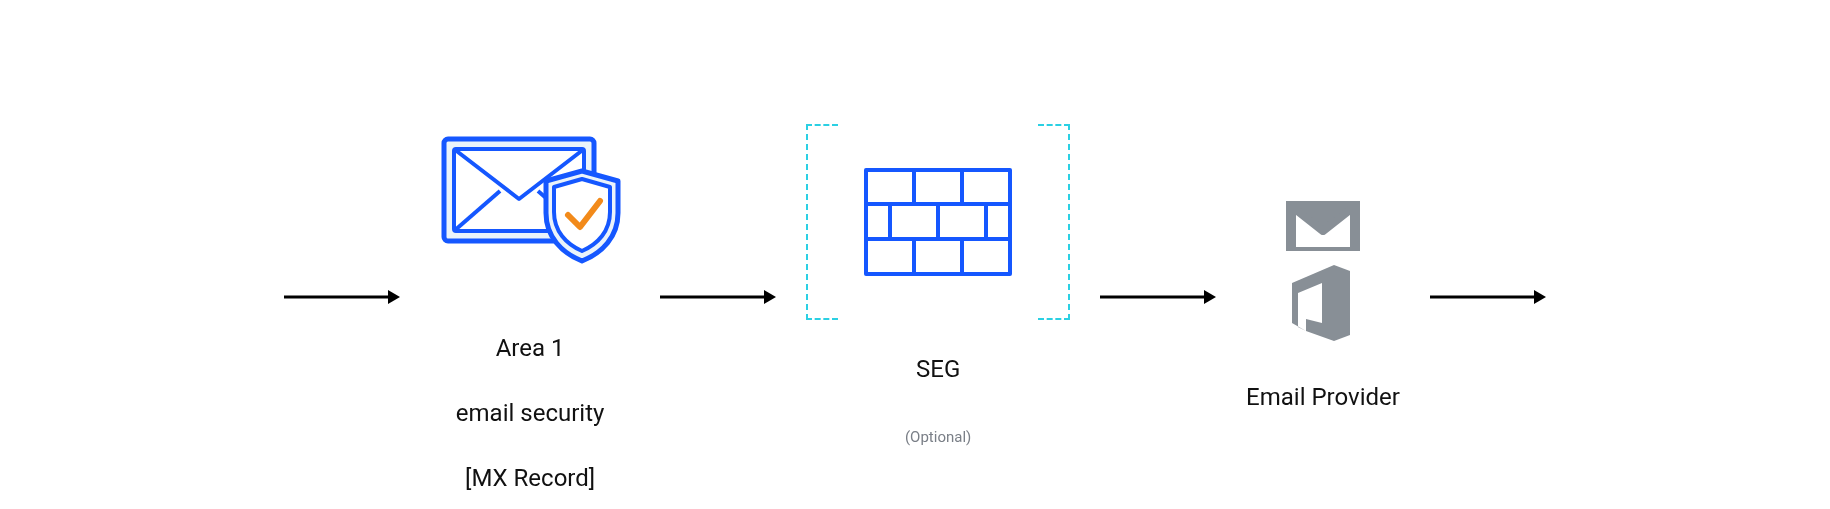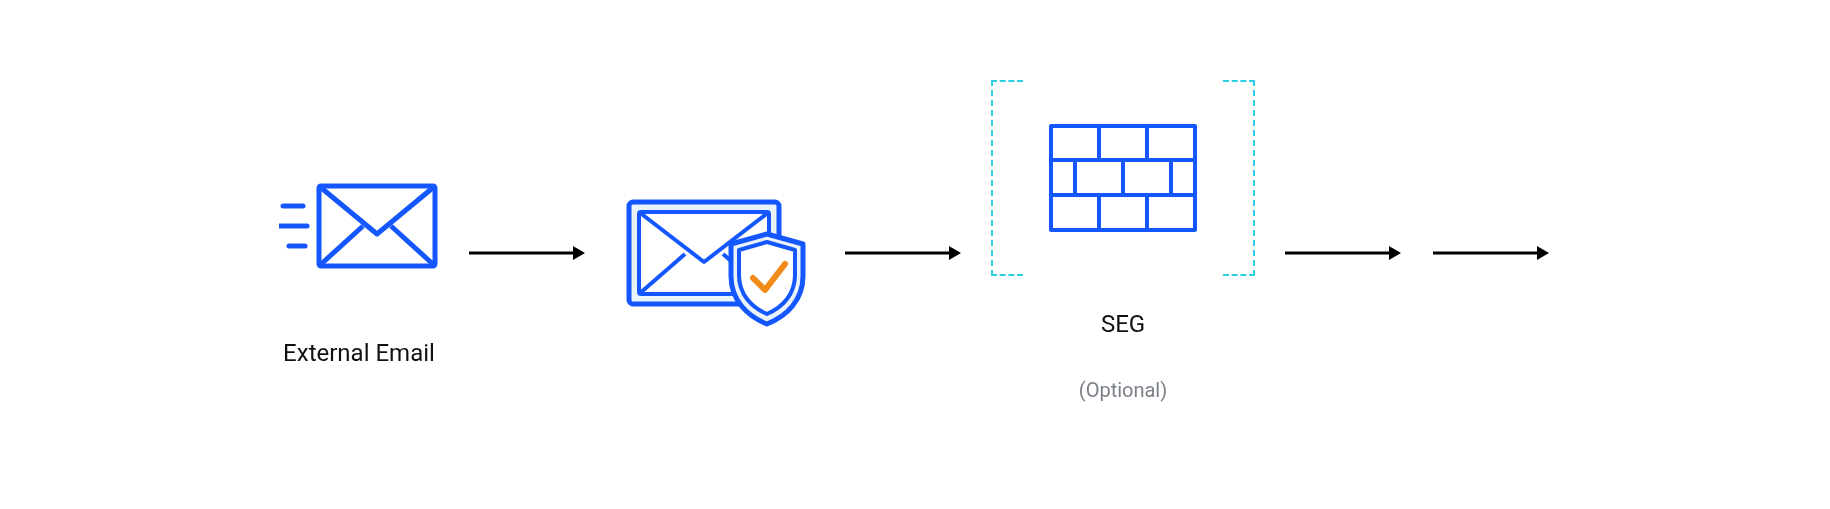--- a/index.html
+++ b/index.html
@@ -41,21 +41,21 @@
   }
   .label {
     text-align: center;
     margin-top: 20px;
     font-size: 24px;
     line-height: 1.35;
     color: #111;
     white-space: pre-line;
   }
   .sub {
-    font-size: 20px;
+    font-size: 15px;
     color: #7a7f87;
   }
   .arrow svg { display:block; }
   .arrow { height:180px; display:flex; align-items:center; }
 
   
   .dashed-wrap {
     position: relative;
     padding: 18px 52px 18px 52px;
   }
@@ -76,40 +76,20 @@
     right: 0;
     border-left: none;
   }
 </style>
 </head>
 <body>
 
 <div class="diagram">
   <div class="row">
 
-    <div class="node">
-      <div class="icon-box">
-        <svg width="160" height="110" viewBox="0 0 160 110">
-
-          <g stroke="#1557ff" stroke-width="5" stroke-linecap="round">
-            <line x1="4" y1="34" x2="24" y2="34"></line>
-            <line x1="0" y1="54" x2="28" y2="54"></line>
-            <line x1="10" y1="74" x2="26" y2="74"></line>
-          </g>
-
-          <g stroke="#1557ff" stroke-width="5" fill="#ffffff" stroke-linejoin="round">
-            <rect x="40" y="14" width="116" height="80" rx="2"></rect>
-            <polyline fill="none" points="40,14 98,62 156,14"></polyline>
-            <line x1="40" y1="94" x2="84" y2="54"></line>
-            <line x1="156" y1="94" x2="112" y2="54"></line>
-          </g>
-        </svg>
-      </div>
-      <div class="label">External Email</div>
-    </div>
 
     <div class="arrow">
       <svg width="120" height="20" viewBox="0 0 120 20">
         <line x1="2" y1="10" x2="106" y2="10" stroke="#000" stroke-width="3"></line>
         <polygon points="106,3 118,10 106,17" fill="#000"></polygon>
       </svg>
     </div>
 
     <div class="node">
       <div class="icon-box">
@@ -122,20 +102,25 @@
             <line x1="24" y1="116" x2="70" y2="76" stroke="#1557ff" stroke-width="4"></line>
             <line x1="154" y1="116" x2="108" y2="76" stroke="#1557ff" stroke-width="4"></line>
           </g>
 
           <g>
             <path d="M152 56 L188 66 L188 98 C188 122 172 138 152 146 C132 138 116 122 116 98 L116 66 Z" fill="#eaf3fa" stroke="#1557ff" stroke-width="5" stroke-linejoin="round"></path>
             <path d="M152 64 L180 72 L180 97 C180 116 168 129 152 136 C136 129 124 116 124 97 L124 72 Z" fill="#ffffff" stroke="#1557ff" stroke-width="4" stroke-linejoin="round"></path>
             <polyline points="138,100 150,112 170,86" fill="none" stroke="#f28a1a" stroke-width="6" stroke-linecap="round" stroke-linejoin="round"></polyline>
           </g>
         </svg>
+      </div>
+      <div class="label">
+        <span>Area 1</span><br>
+        <span>email security</span><br>
+        <span>[MX Record]</span>
       </div>
     </div>
 
     <div class="arrow">
       <svg width="120" height="20" viewBox="0 0 120 20">
         <line x1="2" y1="10" x2="106" y2="10" stroke="#000" stroke-width="3"></line>
         <polygon points="106,3 118,10 106,17" fill="#000"></polygon>
       </svg>
     </div>
 
@@ -168,20 +153,40 @@
       </div>
     </div>
 
     <div class="arrow">
       <svg width="120" height="20" viewBox="0 0 120 20">
         <line x1="2" y1="10" x2="106" y2="10" stroke="#000" stroke-width="3"></line>
         <polygon points="106,3 118,10 106,17" fill="#000"></polygon>
       </svg>
     </div>
 
+    <div class="node">
+      <div class="icon-box">
+        <svg width="110" height="160" viewBox="0 0 110 160">
+
+          <g>
+            <rect x="18" y="10" width="74" height="50" rx="4" fill="#888f96"></rect>
+            <polygon points="22,14 55,40 88,14 88,56 22,56" fill="#ffffff"></polygon>
+            <polyline points="22,14 55,40 88,14" fill="none" stroke="#888f96" stroke-width="8" stroke-linejoin="round"></polyline>
+            <rect x="18" y="10" width="10" height="50" fill="#888f96"></rect>
+            <rect x="82" y="10" width="10" height="50" fill="#888f96"></rect>
+          </g>
+
+          <g fill="#888f96">
+            <path d="M66 74 L66 150 L38 140 L38 128 L54 132 L54 92 L30 102 L30 136 L38 140 L38 140 L24 132 L24 92 Z"></path>
+            <path d="M66 74 L82 80 L82 144 L66 150 Z"></path>
+          </g>
+        </svg>
+      </div>
+      <div class="label">Email Provider</div>
+    </div>
 
     <div class="arrow">
       <svg width="120" height="20" viewBox="0 0 120 20">
         <line x1="2" y1="10" x2="106" y2="10" stroke="#000" stroke-width="3"></line>
         <polygon points="106,3 118,10 106,17" fill="#000"></polygon>
       </svg>
     </div>
 
 
   </div>

